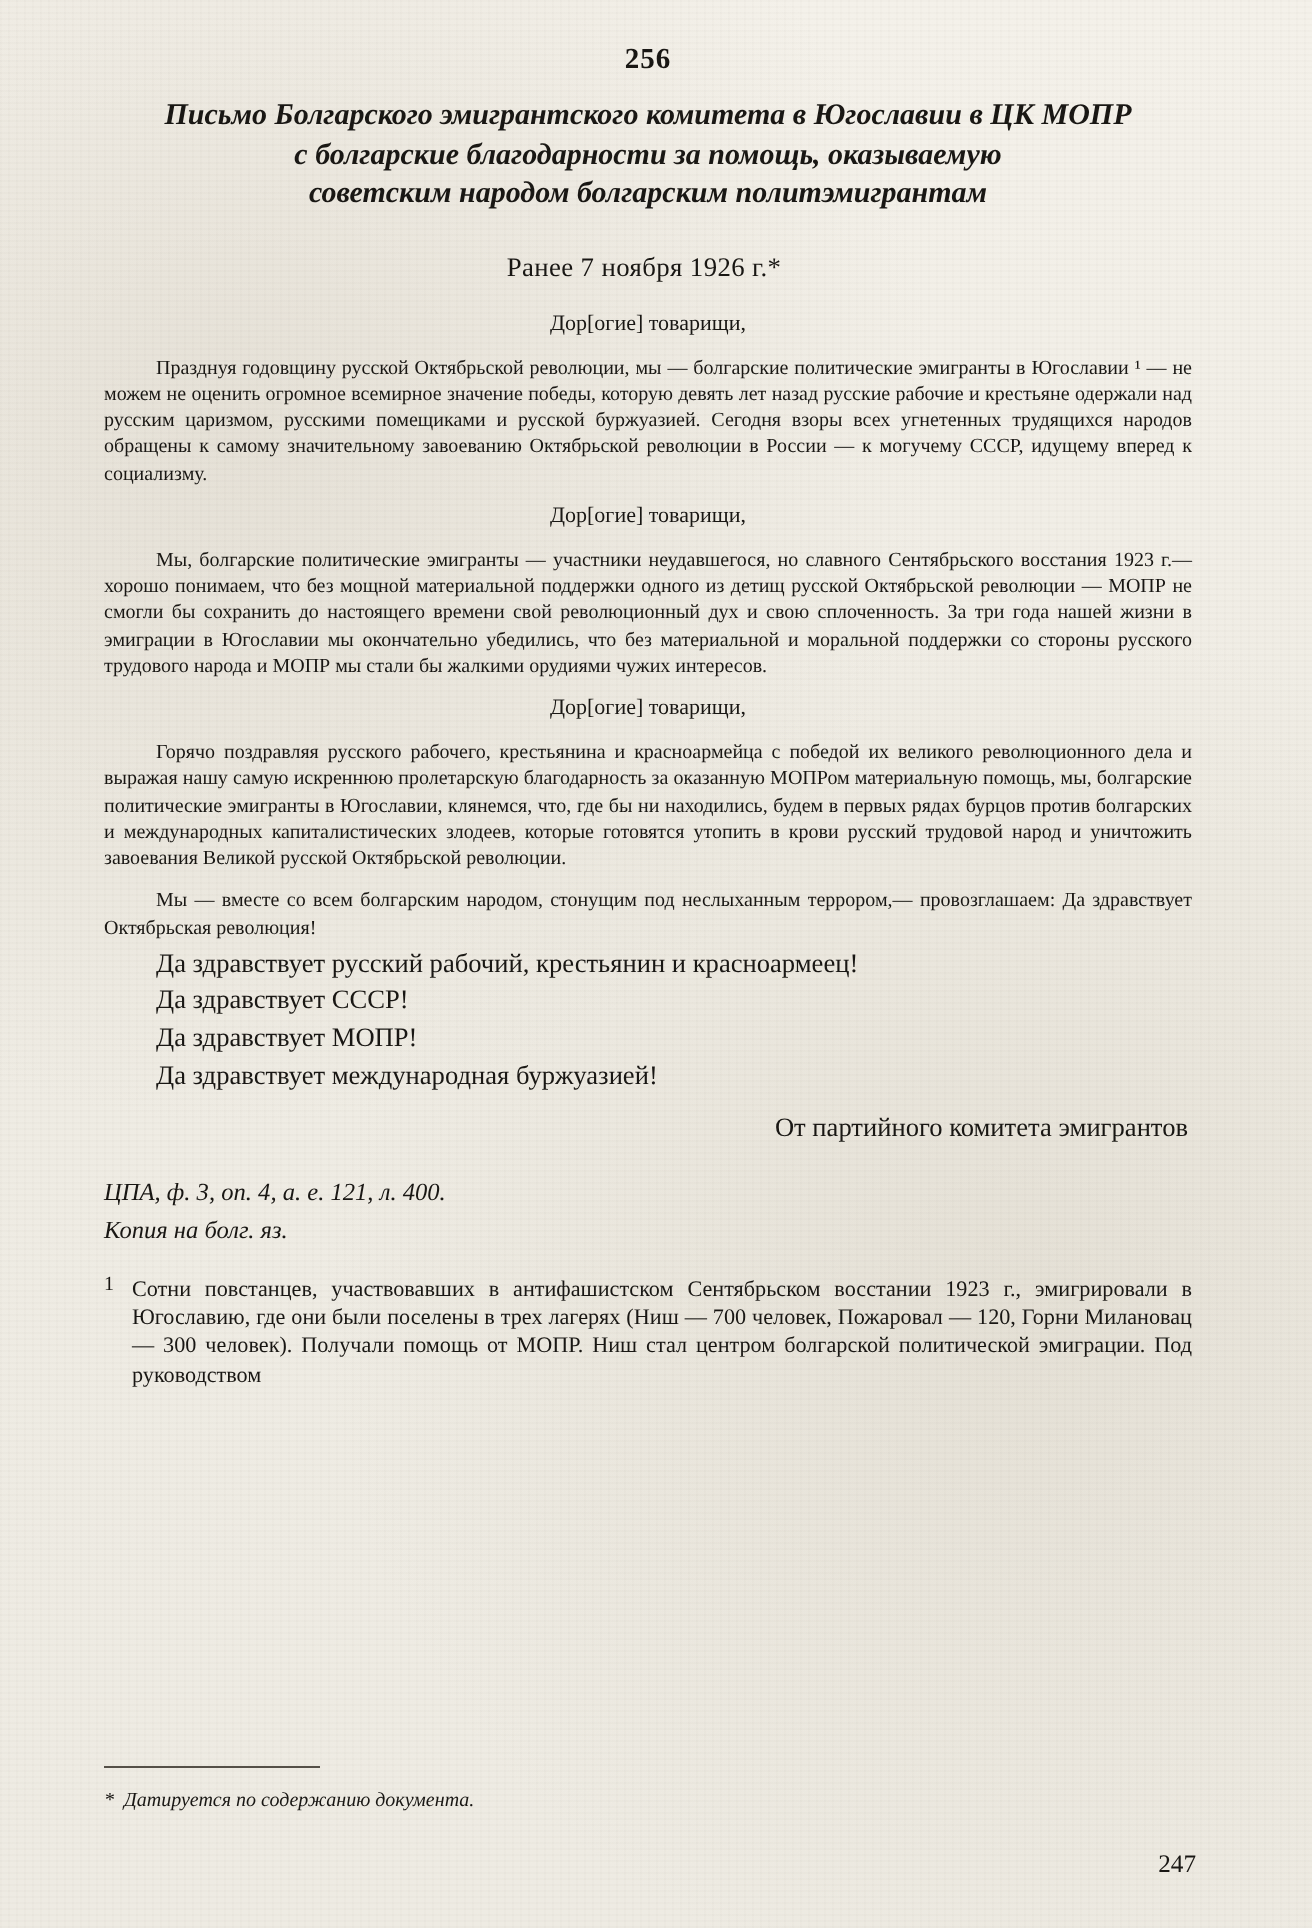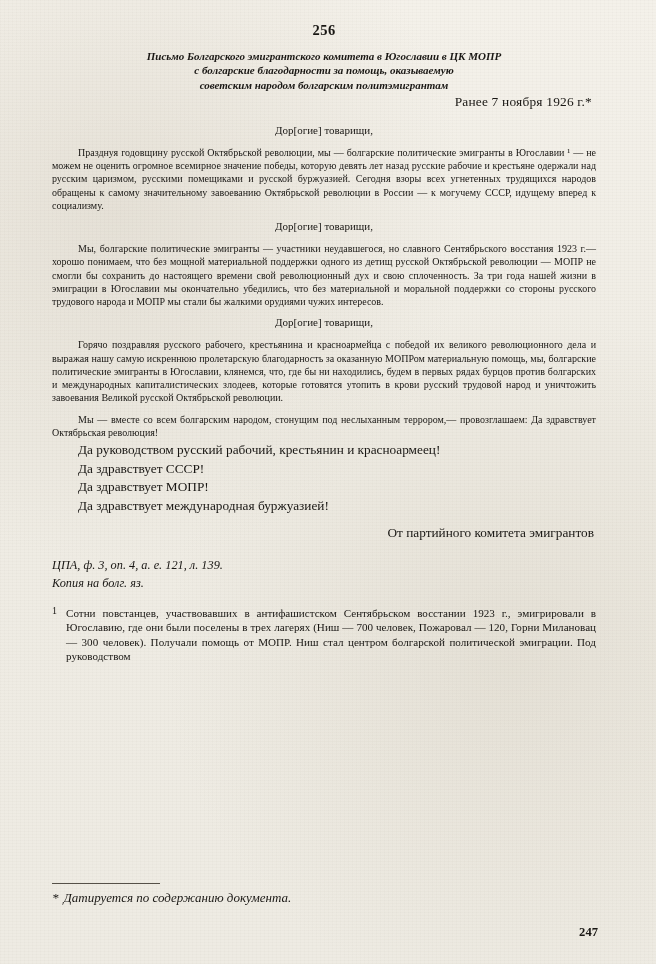--- a/index.html
+++ b/index.html
@@ -39,26 +39,26 @@
     text-align: center;
     font-size: 14.5px;
     font-weight: bold;
     letter-spacing: 0.5px;
     margin: 0 0 10px 0;
   }
   .doc-title {
     text-align: center;
     font-style: italic;
     font-weight: bold;
-    font-size: 11px;
+    font-size: 15px;
     line-height: 1.30;
-    margin: 0 8px 2px 8px;
+    margin: 0 8px 18px 8px;
   }
   .date-line {
-    text-align: right;
+    text-align: center;
     font-size: 13.4px;
     margin: 0 4px 14px 0;
     letter-spacing: 0.2px;
   }
   .salutation {
     text-align: center;
     font-size: 11px;
     margin: 0 0 10px 0;
   }
   p.body-text {
@@ -107,40 +107,40 @@
     position: absolute;
     left: 0;
     top: -2px;
     font-size: 10px;
   }
   .star-note {
     position: absolute;
     left: 52px;
     bottom: 58px;
     font-style: italic;
-    font-size: 13px;
+    font-size: 10px;
   }
   .star-note .star {
     margin-right: 5px;
   }
   .rule-short {
     position: absolute;
     left: 52px;
     bottom: 80px;
     width: 108px;
     height: 1px;
     background: #3a352d;
     opacity: 0.85;
   }
   .page-number-bottom {
     position: absolute;
     right: 58px;
     bottom: 24px;
     font-size: 12.6px;
-    font-weight: bold;
+    font-weight: normal;
   }
 </style>
 </head>
 <body>
 
 <div class="page">
 
   <div class="page-number-top">256</div>
 
   <div class="doc-title">
@@ -158,28 +158,28 @@
   <div class="salutation">Дор[огие] товарищи,</div>
 
   <p class="body-text">Мы, болгарские политические эмигранты — участники неудавшегося, но славного Сентябрьского восстания 1923 г.— хорошо понимаем, что без мощной материальной поддержки одного из детищ русской Октябрьской революции — МОПР не смогли бы сохранить до настоящего времени свой революционный дух и свою сплоченность. За три года нашей жизни в эмиграции в Югославии мы окончательно убедились, что без материальной и моральной поддержки со стороны русского трудового народа и МОПР мы стали бы жалкими орудиями чужих интересов.</p>
 
   <div class="salutation">Дор[огие] товарищи,</div>
 
   <p class="body-text">Горячо поздравляя русского рабочего, крестьянина и красноармейца с победой их великого революционного дела и выражая нашу самую искреннюю пролетарскую благодарность за оказанную МОПРом материальную помощь, мы, болгарские политические эмигранты в Югославии, клянемся, что, где бы ни находились, будем в первых рядах бурцов против болгарских и международных капиталистических злодеев, которые готовятся утопить в крови русский трудовой народ и уничтожить завоевания Великой русской Октябрьской революции.</p>
 
   <p class="body-text tight">Мы — вместе со всем болгарским народом, стонущим под неслыханным террором,— провозглашаем: Да здравствует Октябрьская революция!</p>
 
-  <p class="slogan">Да руководством русский рабочий, крестьянин и красноармеец!</p>
+  <p class="slogan">Да здравствует русский рабочий, крестьянин и красноармеец!</p>
   <p class="slogan">Да здравствует СССР!</p>
   <p class="slogan">Да здравствует МОПР!</p>
   <p class="slogan">Да здравствует международная буржуазией!</p>
 
   <div class="signature">От партийного комитета эмигрантов</div>
 
-  <div class="archive">ЦПА, ф. 3, оп. 4, а. е. 121, л. 139.</div>
+  <div class="archive">ЦПА, ф. 3, оп. 4, а. е. 121, л. 400.</div>
   <div class="archive">Копия на болг. яз.</div>
 
   <div class="footnote-wrap">
     <p class="footnote">
       <span class="fn-marker">1</span>
       <span>Сотни повстанцев, участвовавших в антифашистском Сентябрьском восстании 1923 г., эмигрировали в Югославию, где они были поселены в трех лагерях (Ниш — 700 человек, Пожаровал — 120, Горни Милановац — 300 человек). Получали помощь от МОПР. Ниш стал центром болгарской политической эмиграции. Под руководством</span>
     </p>
   </div>
 
   <div class="rule-short"></div>

